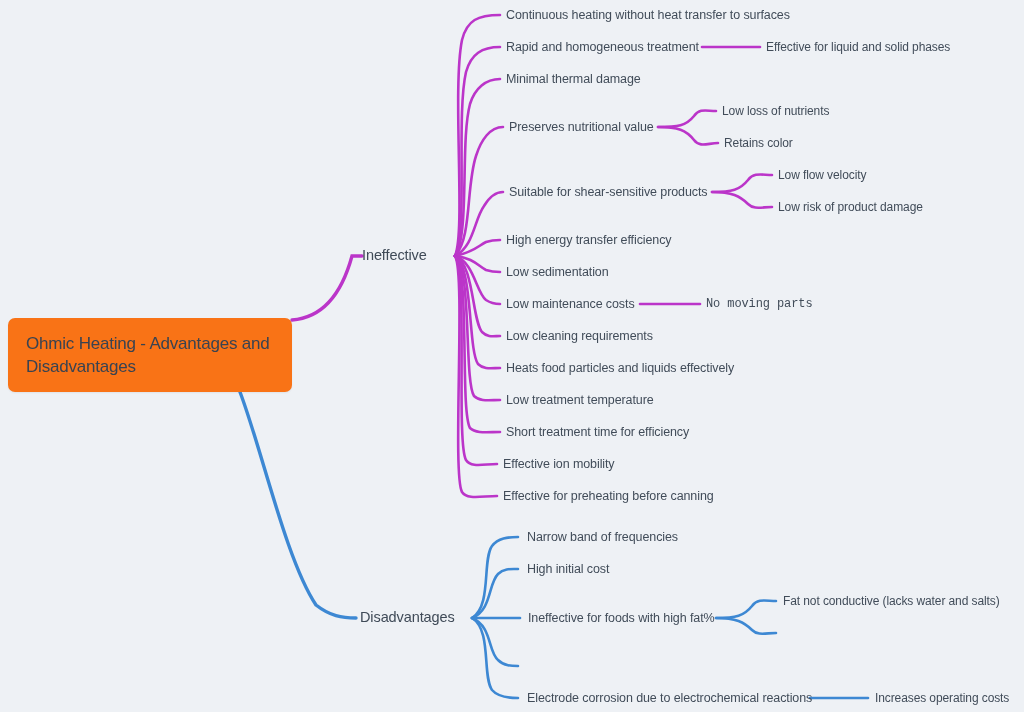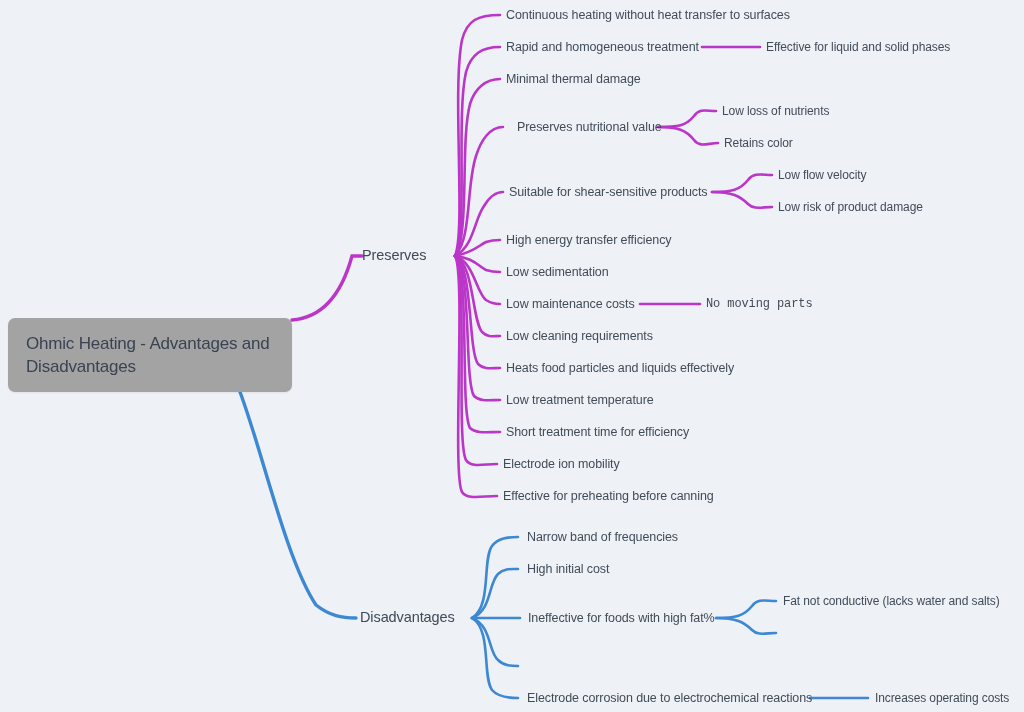--- a/index.html
+++ b/index.html
@@ -71,21 +71,21 @@
   }
   .node-label.lvl3 {
     font-size: 12px;
   }
   #root-node {
     position: absolute;
     left: 8px;
     top: 318px;
     width: 284px;
     height: 74px;
-    background: #a3a3a3;
+    background: #f97316;
     border-radius: 7px;
     box-sizing: border-box;
     padding: 14px 18px 0 18px;
     box-shadow: 0 1px 2px rgba(40,50,70,0.07);
   }
   #root-node .root-text {
     color: #394351;
     font-size: 17px;
     line-height: 23px;
     font-family: "Liberation Sans", "DejaVu Sans", sans-serif;
@@ -133,35 +133,35 @@
 
     <path class="edge-blue" d="M716,618 C736,618 744,616 752,606 C758,598 766,601 776,601"></path>
     <path class="edge-blue" d="M716,618 C736,618 744,622 752,630 C758,636 766,633 776,633"></path>
     <path class="edge-blue" d="M810,698 L868,698"></path>
   </svg>
 
   <div id="root-node">
     <div class="root-text">Ohmic Heating - Advantages and Disadvantages</div>
   </div>
 
-  <div class="node-label lvl1" style="left:362px; top:248px;">Preserves</div>
+  <div class="node-label lvl1" style="left:362px; top:248px;">Ineffective</div>
 
   <div class="node-label lvl2" style="left:506px; top:8px;">Continuous heating without heat transfer to surfaces</div>
   <div class="node-label lvl2" style="left:506px; top:40px;">Rapid and homogeneous treatment</div>
   <div class="node-label lvl2" style="left:506px; top:72px;">Minimal thermal damage</div>
-  <div class="node-label lvl2" style="left:509px; top:120px;margin-left:8px;">Preserves nutritional value</div>
+  <div class="node-label lvl2" style="left:509px; top:120px;">Preserves nutritional value</div>
   <div class="node-label lvl2" style="left:509px; top:185px;">Suitable for shear-sensitive products</div>
   <div class="node-label lvl2" style="left:506px; top:233px;">High energy transfer efficiency</div>
   <div class="node-label lvl2" style="left:506px; top:265px;">Low sedimentation</div>
   <div class="node-label lvl2" style="left:506px; top:297px;">Low maintenance costs</div>
   <div class="node-label lvl2" style="left:506px; top:329px;">Low cleaning requirements</div>
   <div class="node-label lvl2" style="left:506px; top:361px;">Heats food particles and liquids effectively</div>
   <div class="node-label lvl2" style="left:506px; top:393px;">Low treatment temperature</div>
   <div class="node-label lvl2" style="left:506px; top:425px;">Short treatment time for efficiency</div>
-  <div class="node-label lvl2" style="left:503px; top:457px;">Electrode ion mobility</div>
+  <div class="node-label lvl2" style="left:503px; top:457px;">Effective ion mobility</div>
   <div class="node-label lvl2" style="left:503px; top:489px;">Effective for preheating before canning</div>
 
   <div class="node-label lvl3" style="left:766px; top:40px;">Effective for liquid and solid phases</div>
   <div class="node-label lvl3" style="left:722px; top:104px;">Low loss of nutrients</div>
   <div class="node-label lvl3" style="left:724px; top:136px;">Retains color</div>
   <div class="node-label lvl3" style="left:778px; top:168px;">Low flow velocity</div>
   <div class="node-label lvl3" style="left:778px; top:200px;">Low risk of product damage</div>
   <div class="node-label lvl3" style="left:706px; top:297px;font-family:Liberation Mono, monospace;">No moving parts</div>
 
   <div class="node-label lvl1" style="left:360px; top:610px;">Disadvantages</div>

